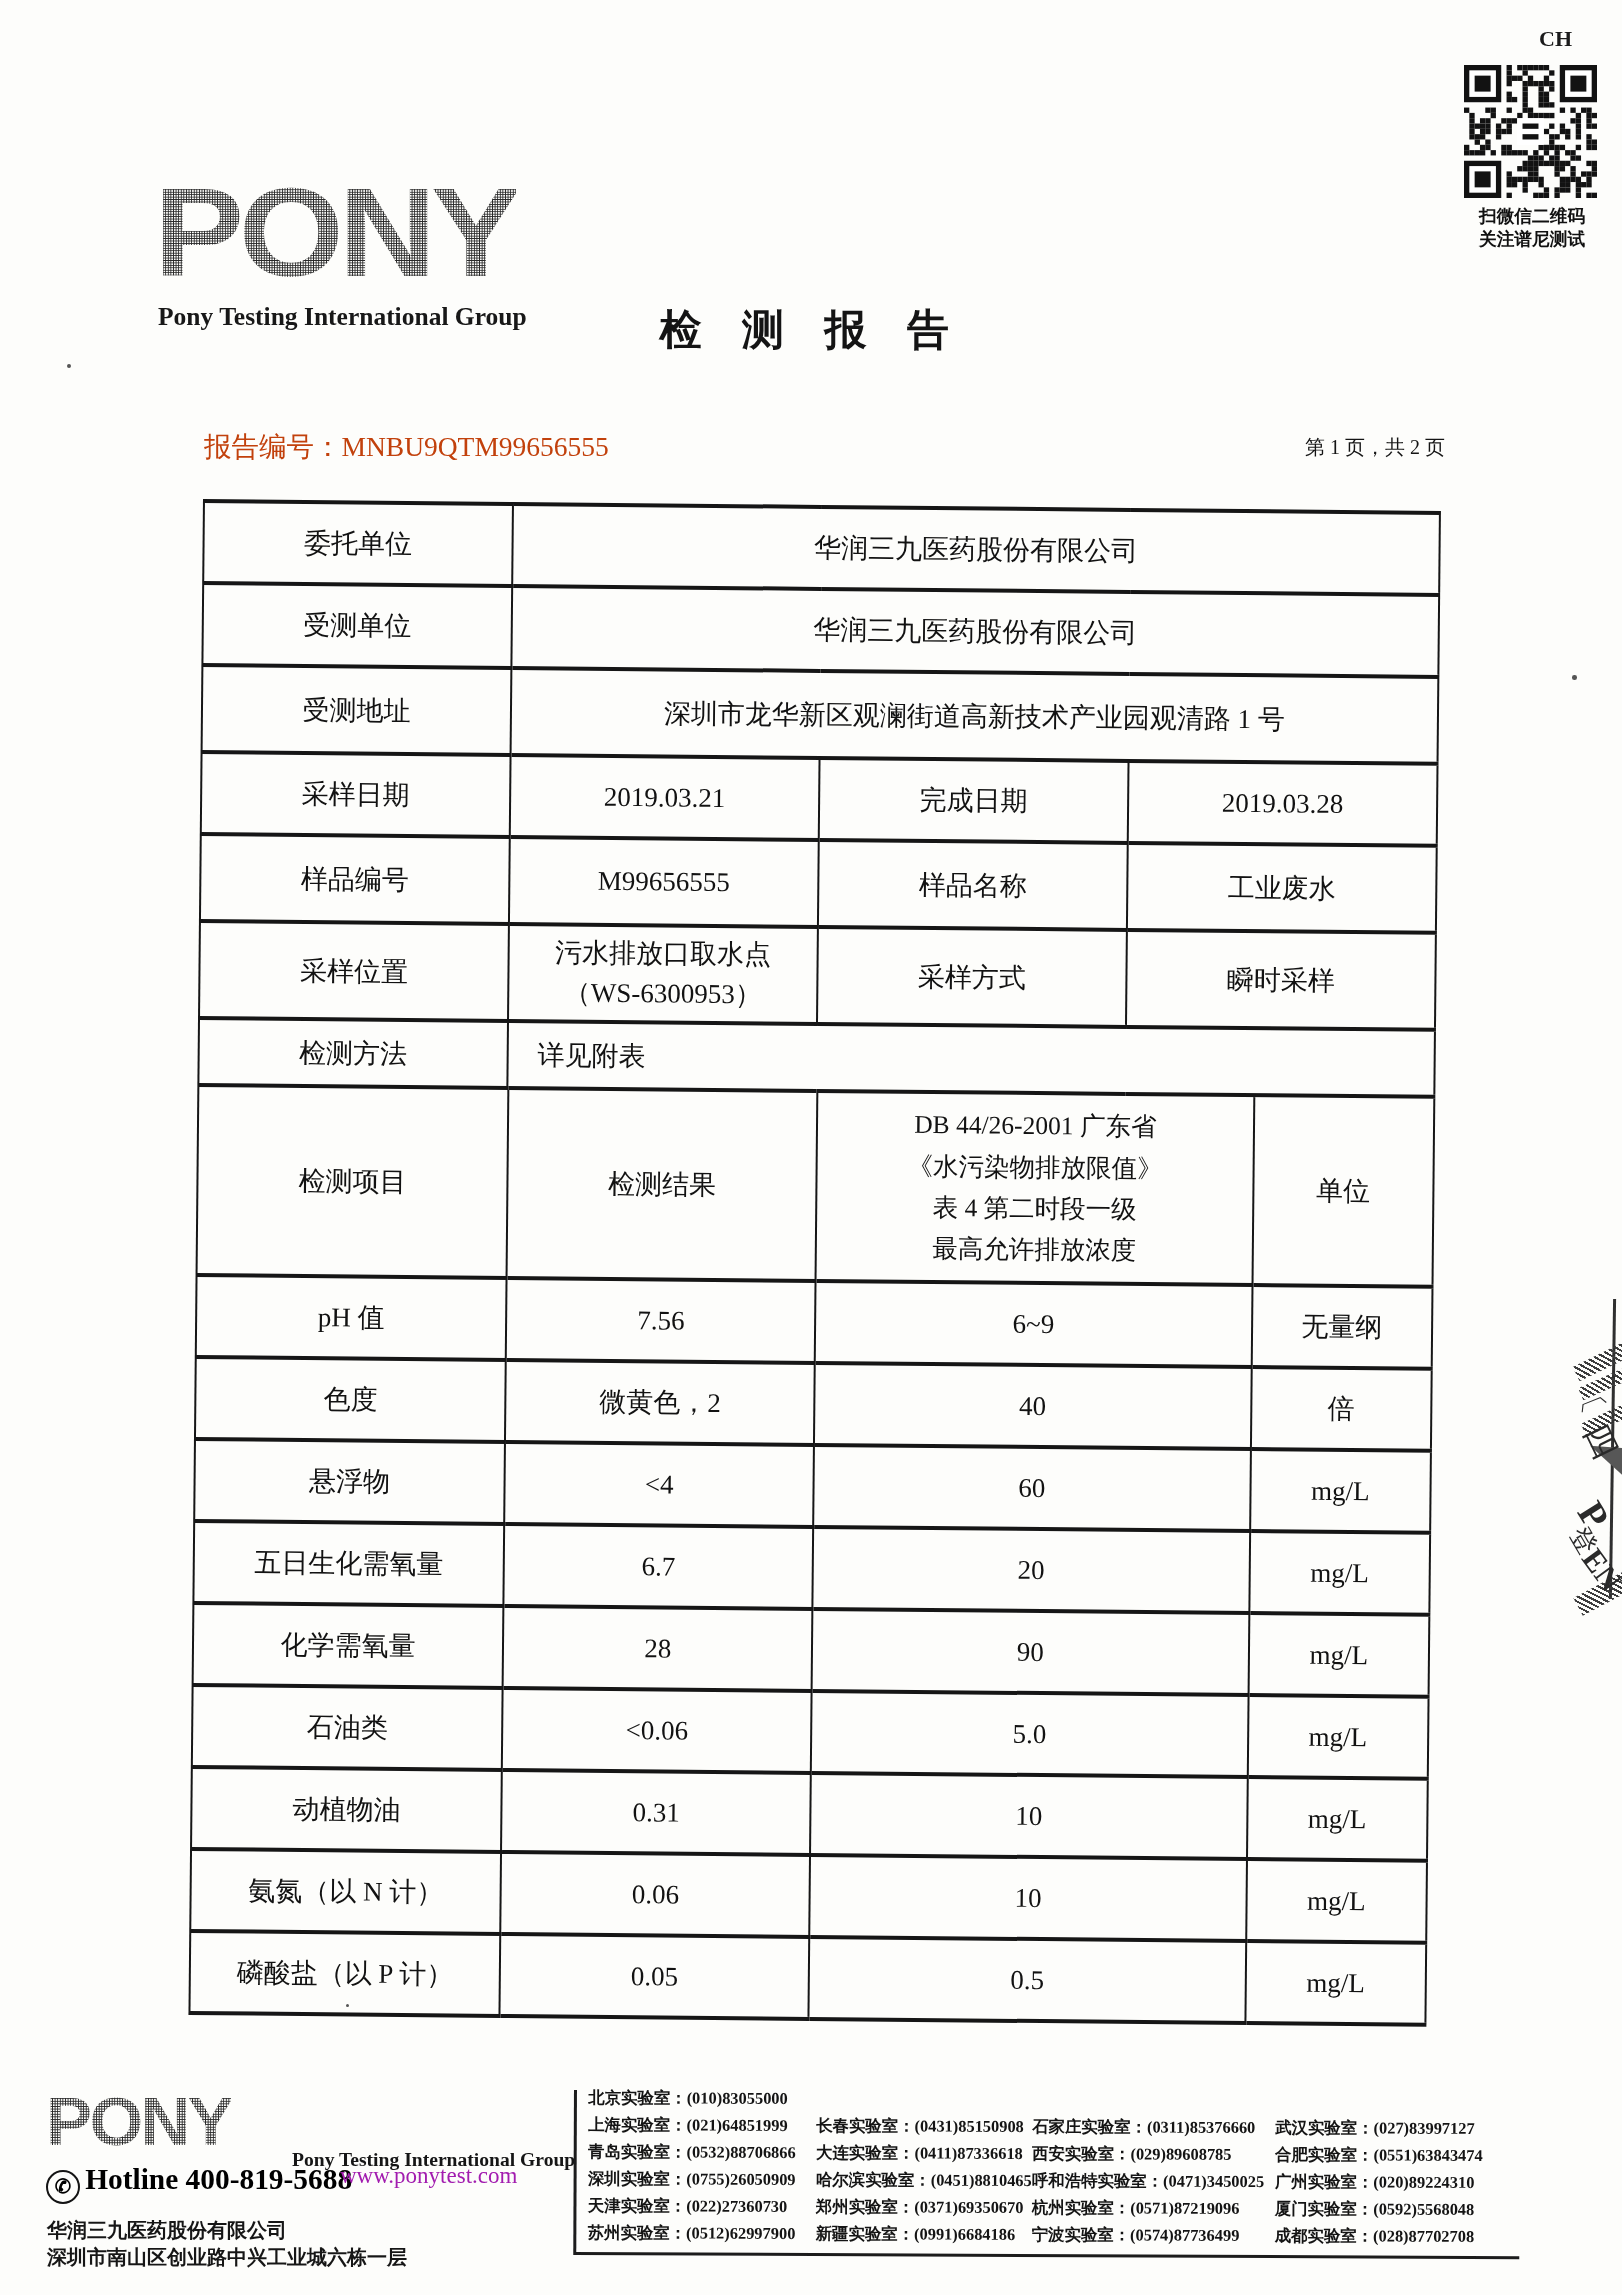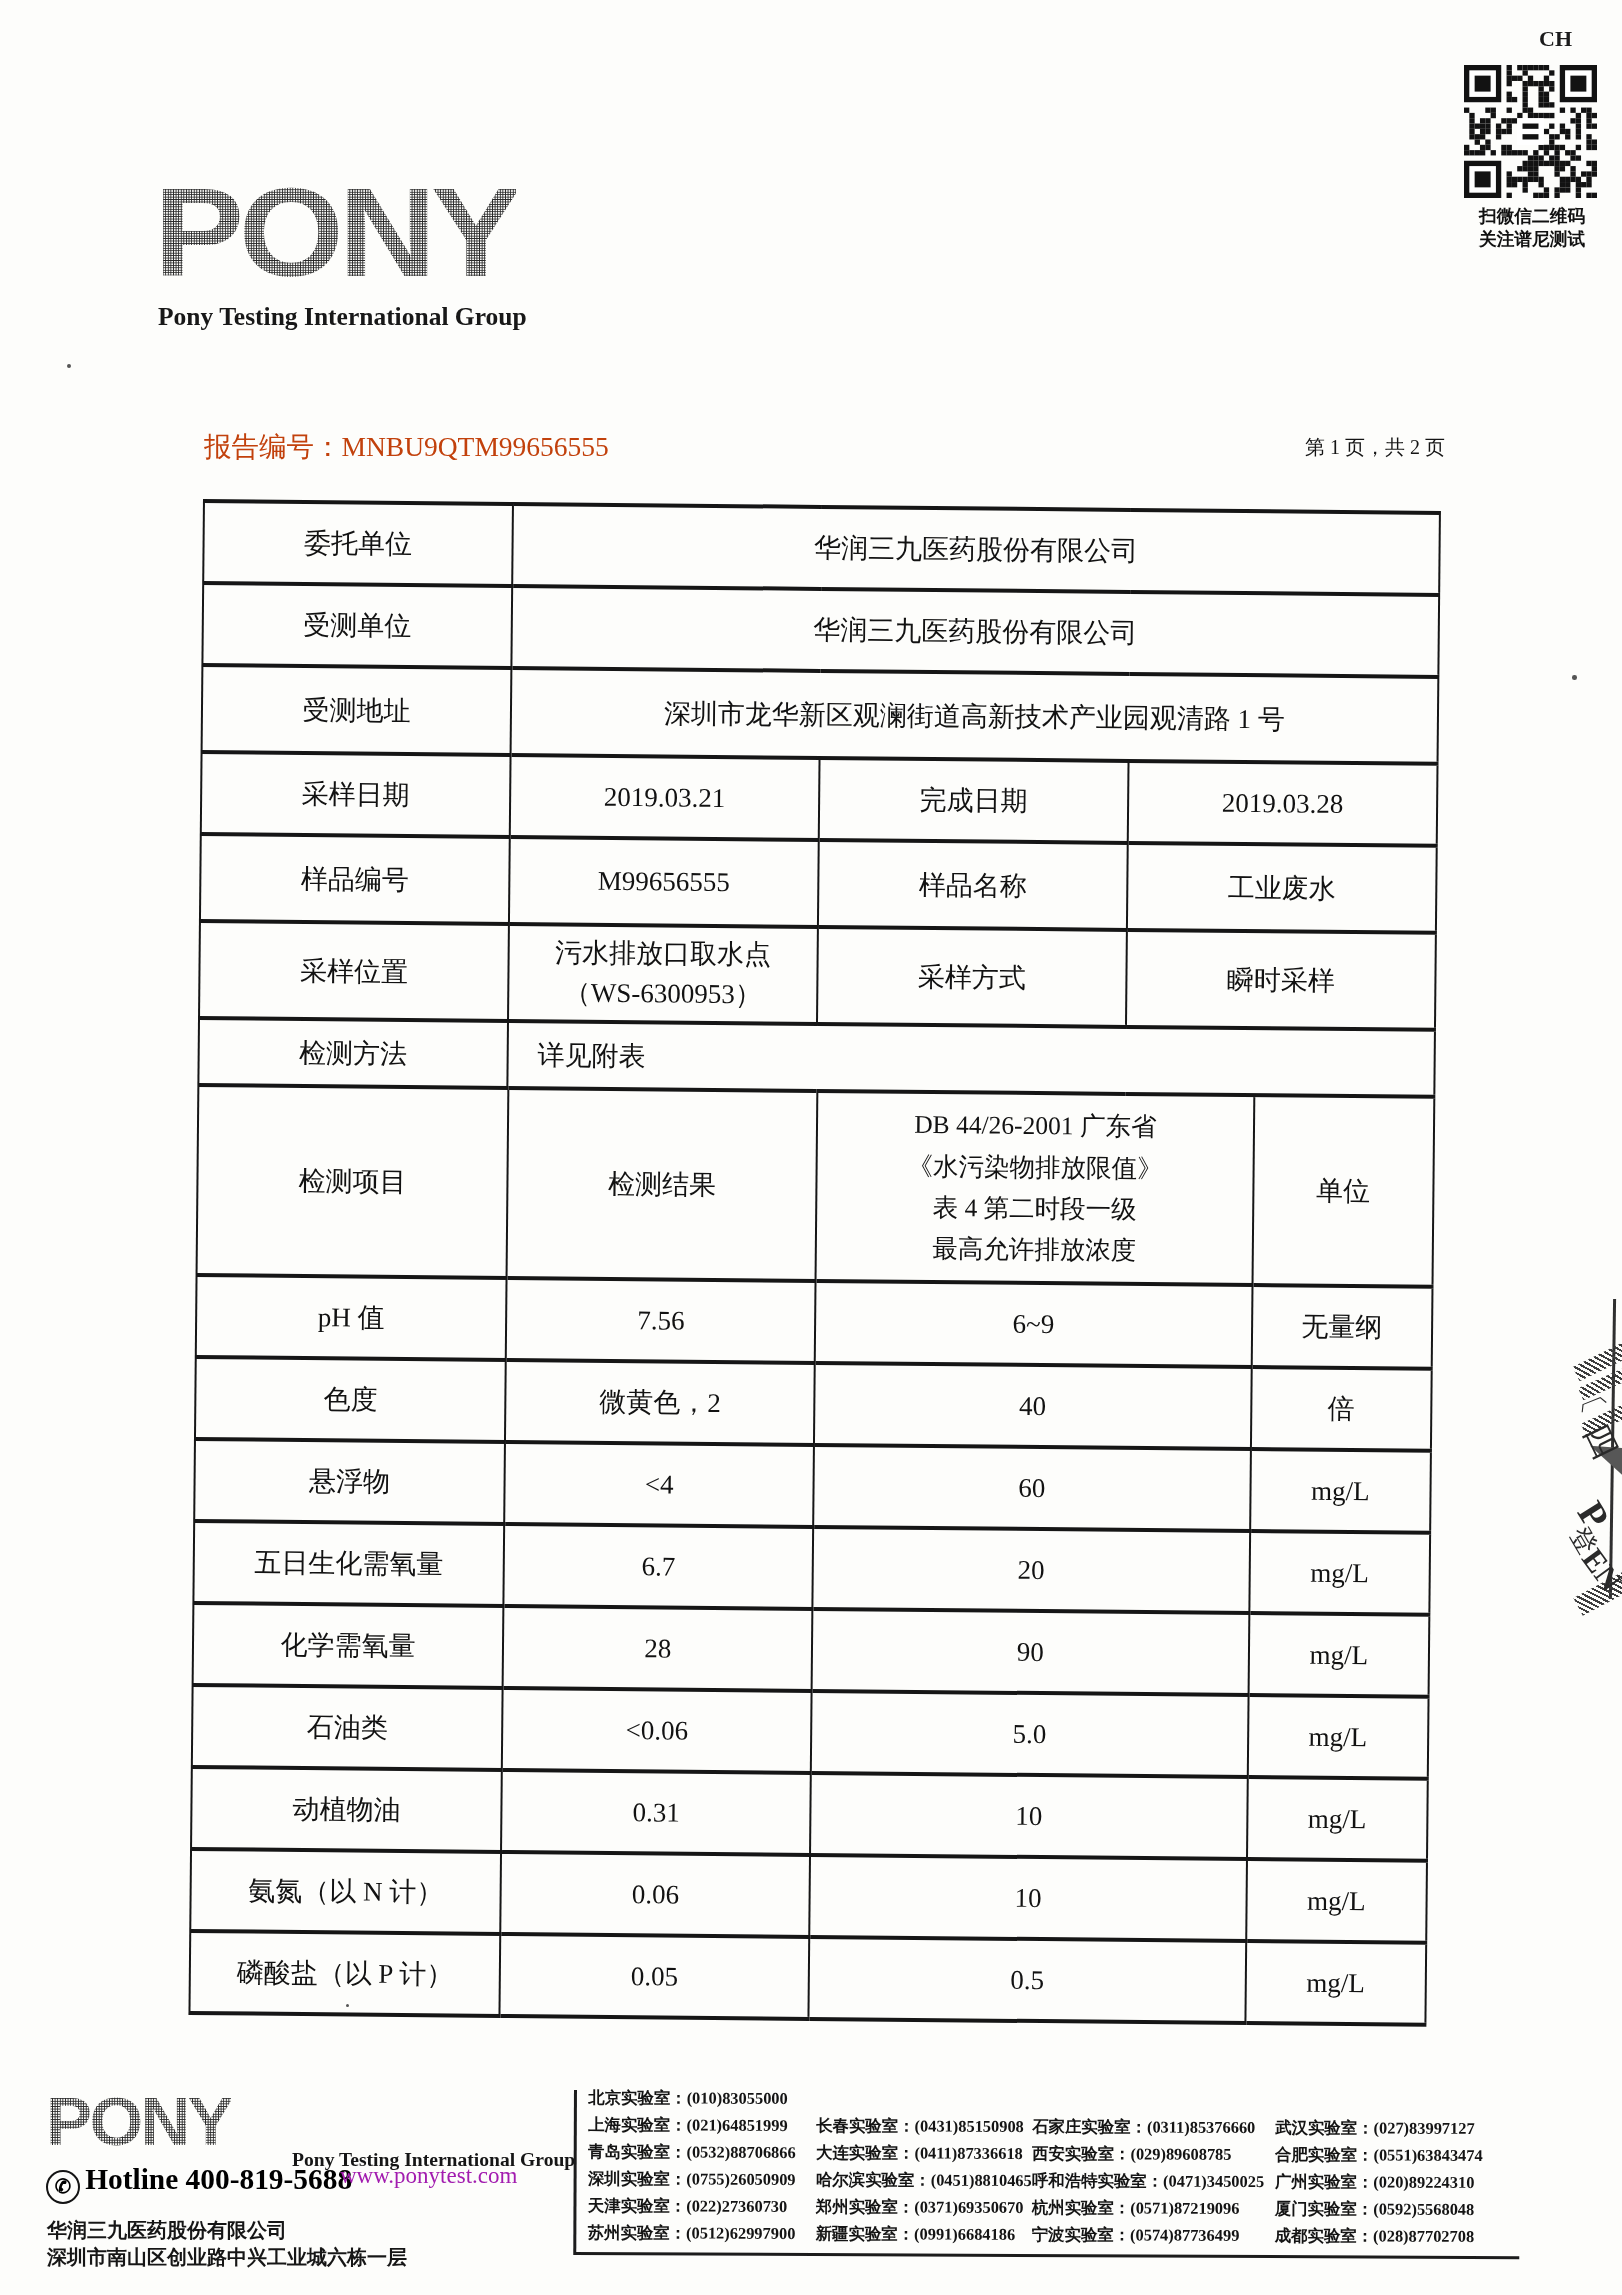--- a/index.html
+++ b/index.html
@@ -311,20 +311,21 @@
         <rect x="16" y="160" width="24" height="24" fill="#121212"></rect>
         <rect x="80" y="80" width="40" height="40" fill="#fff"></rect>
         <rect x="88" y="88" width="24" height="8" fill="#121212"></rect>
         <rect x="88" y="104" width="24" height="8" fill="#121212"></rect>
       </svg></div>
   <div class="qr-cap">
     <div>扫微信二维码</div>
     <div>关注谱尼测试</div>
   </div>
 
+  <div class="doc-title">检 测 报 告</div>
 
   <div class="meta-left">
     <span>报告编号：</span><span>MNBU9QTM99656555</span>
   </div>
   <div class="meta-right">第 1 页，共 2 页</div>
 
   <div class="table-wrap">
     <table id="tblA">
       <colgroup>
           <col style="width:25%">

